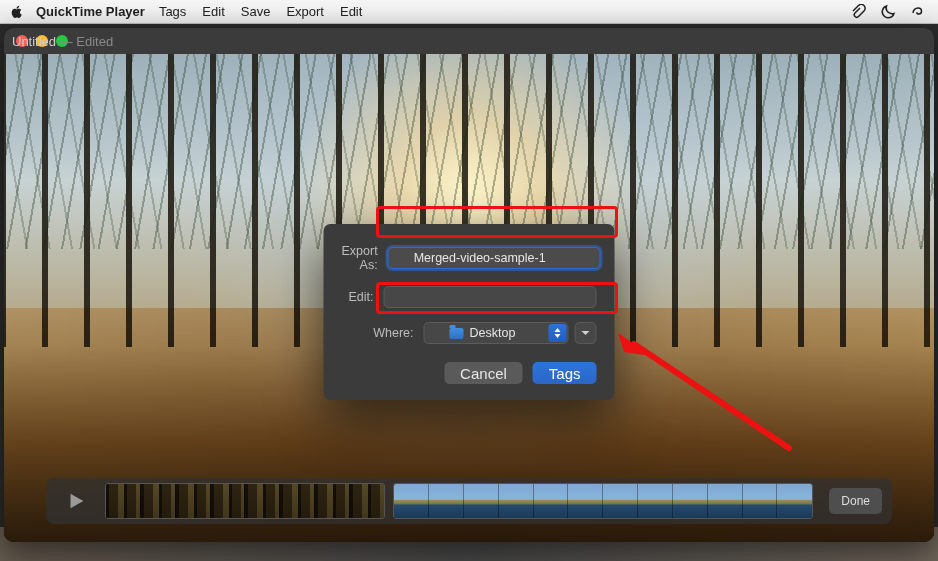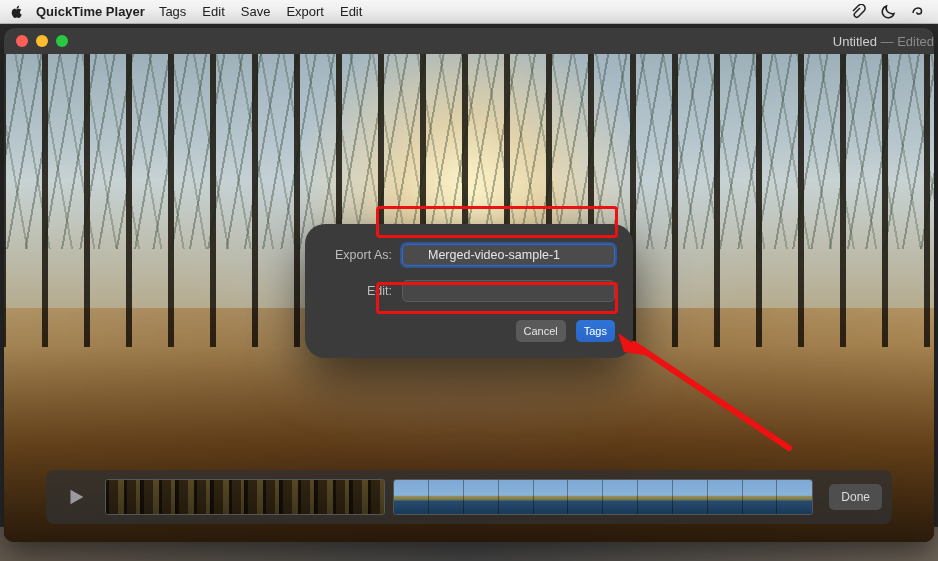--- a/index.html
+++ b/index.html
@@ -65,21 +65,21 @@
     position: relative;
   }
   .traffic { display:flex; gap:8px; padding-left:12px; }
   .traffic .dot {
     width:12px; height:12px; border-radius:50%;
   }
   .dot.red { background:#ff5f57; }
   .dot.yellow { background:#febc2e; }
   .dot.green { background:#28c840; }
   .titlebar .title {
-    position:absolute; left:0; right:0; text-align:right;
+    position:absolute; left:8px; right:0; text-align:left;
     font-size:13px;
   }
   .titlebar .title .t1 { color:#cfcfcf; }
   .titlebar .title .t2 { color:#8a8a8a; }
 
   
   .video-canvas {
     position:absolute; left:0; top:26px; right:0; bottom:0;
     overflow:hidden;
     background:#000;
@@ -111,21 +111,21 @@
   .branches {
     position:absolute; left:0; right:0; top:0; height:40%;
     background:
       repeating-linear-gradient(100deg, rgba(20,40,20,.45) 0 2px, transparent 2px 18px),
       repeating-linear-gradient(80deg, rgba(30,50,25,.35) 0 2px, transparent 2px 22px);
     opacity:.7;
   }
 
   
   .controls {
-    position:absolute; left:42px; right:42px; bottom:18px; height:54px;
+    position:absolute; left:42px; right:42px; bottom:18px; height:46px;
     background: rgba(50,50,50,.75);
     border-radius: 8px;
     display:flex; align-items:center;
     padding: 19px 10px;
     gap: 10px;
     backdrop-filter: blur(2px);
   }
   .play-btn {
     width:40px; height:40px;
     display:flex; align-items:center; justify-content:center;
@@ -167,23 +167,23 @@
     padding: 0 12px;
     font-size:12px;
     margin-left:6px;
   }
 
   
   .sheet {
     position:absolute;
     left:50%; top:196px;
     transform: translateX(-50%);
-    width: 328px;
+    width: 291px;
     background: #3b3b3b;
-    border-radius: 20px;
+    border-radius: 7px;
     box-shadow: 0 20px 50px rgba(0,0,0,.6);
     padding: 20px 18px 16px 18px;
     color:#d0d0d0;
     font-size:12.5px;
   }
   .form-row {
     display:flex; align-items:center;
     margin-bottom: 14px;
   }
   .form-row label {
@@ -248,21 +248,21 @@
     display:flex; align-items:center; justify-content:center;
   }
   .expand-btn svg{ width:10px; height:10px; fill:#cfcfcf; }
 
   .dialog-buttons{
     display:flex; justify-content:flex-end; gap:10px;
     margin-top: 18px;
   }
   .mac-btn{
     height:22px; border:none; border-radius:5px;
-    padding: 0 8px; font-size:11px;
+    padding: 0 16px; font-size:15px;
     color:#e6e6e6;
   }
   .mac-btn.secondary{ background:#5a5a5a; }
   .mac-btn.primary{
     background: linear-gradient(#2f73d8,#2a66c8);
     color:#fff; font-weight:500;
   }
 
   
   .callout{
@@ -374,20 +374,35 @@
 
   <div class="sheet">
     <div class="form-row">
       <label>Export As:</label>
       <input class="text-input focused" type="text" value="Merged-video-sample-1" style="">
     </div>
     <div class="form-row">
       <label>Edit:</label>
       <input class="tag-input" type="text" value="" style="">
     </div>
+    <div class="form-row">
+      <label>Where:</label>
+      <div class="where-wrap">
+        <div class="popup-btn">
+          <span class="folder-icon"></span>
+          <span>Desktop</span>
+          <span class="end-stepper"></span>
+        </div>
+        <div class="expand-btn">
+          <svg viewBox="0 0 10 10">
+              <path d="M1 3l4 4 4-4z"></path>
+            </svg>
+        </div>
+      </div>
+    </div>
     <div class="dialog-buttons">
       <button class="mac-btn secondary">Cancel</button>
       <button class="mac-btn primary">Tags</button>
     </div>
   </div>
 
 </div>
 
 <div class="callout c1"></div>
 <div class="callout c2"></div>

